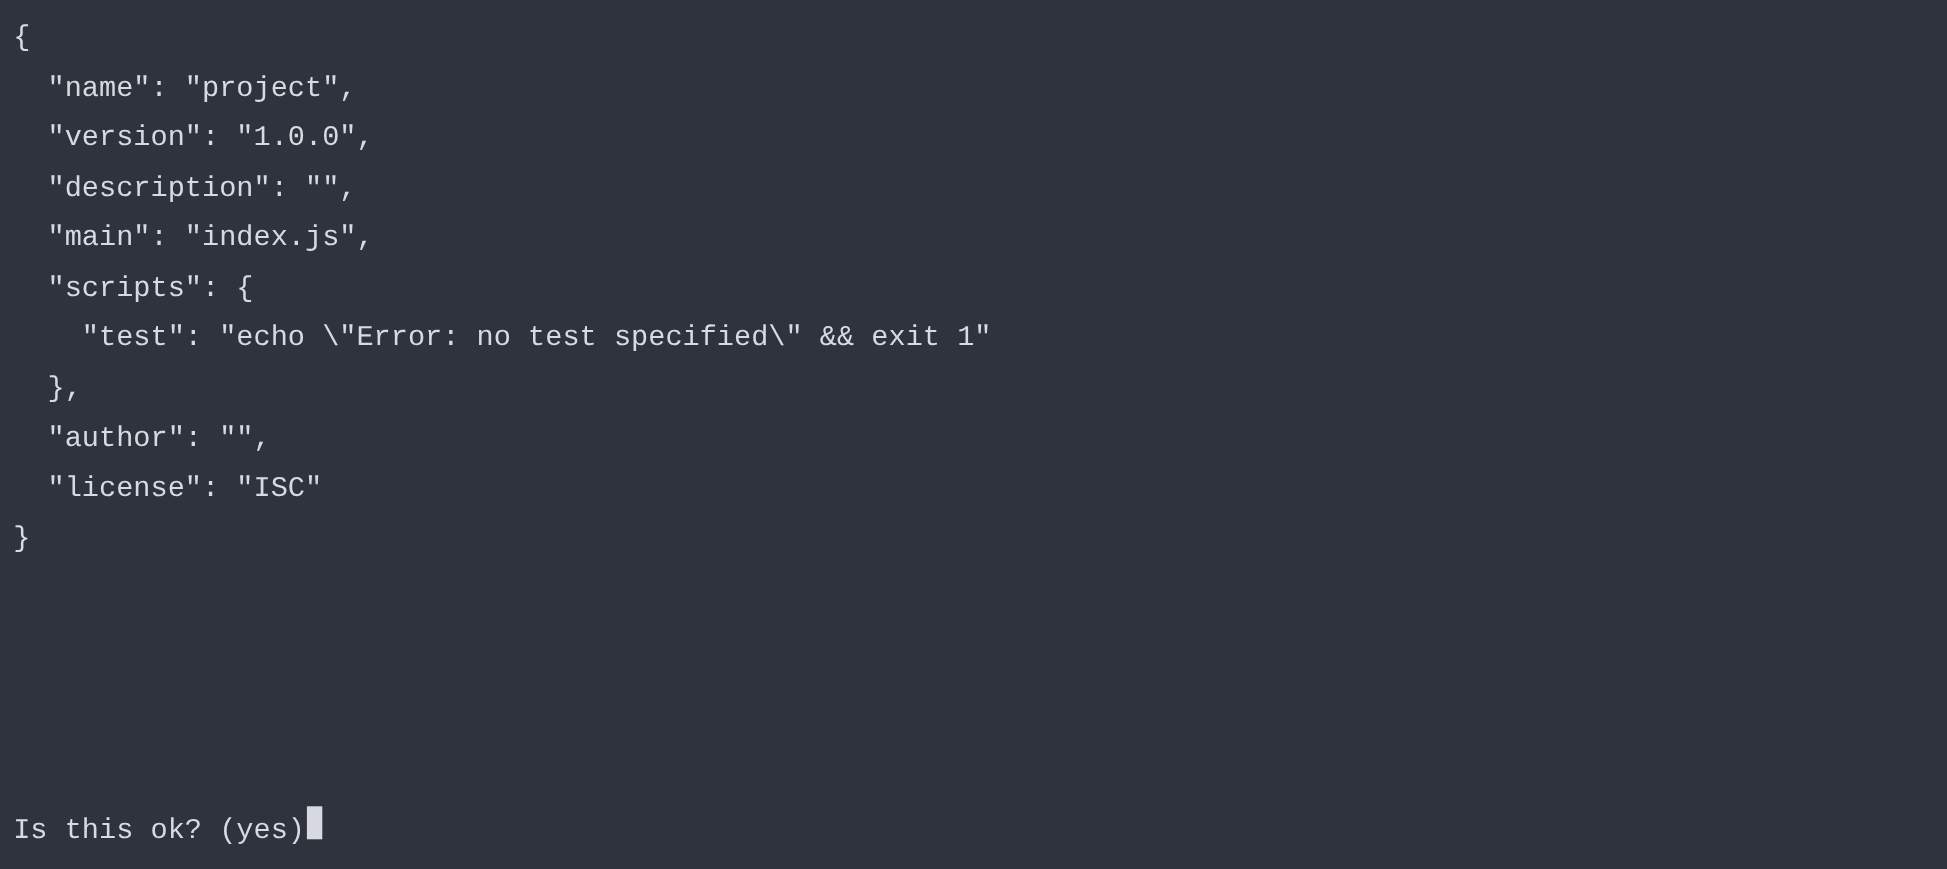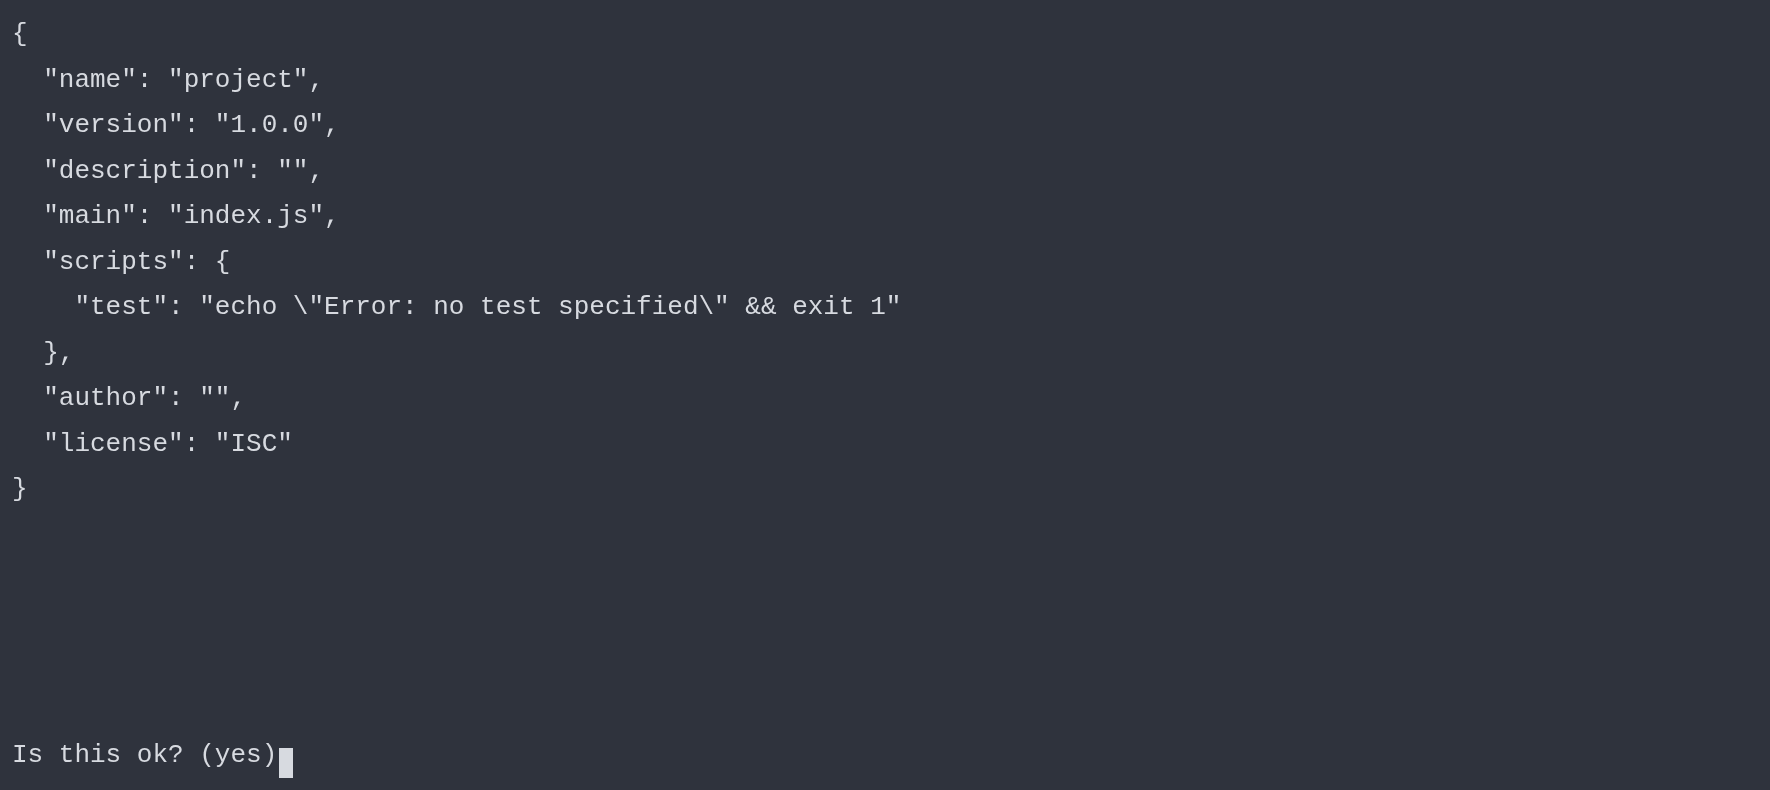--- a/index.html
+++ b/index.html
@@ -22,21 +22,21 @@
     pre {
       font-family: inherit;
       white-space: pre;
       color: #d7dae0;
     }
     .prompt-line {
       position: absolute;
       bottom: 12px;
       left: 12px;
       display: flex;
-      align-items: flex-end;
+      align-items: flex-start;
     }
     .prompt-text {
       color: #d7dae0;
     }
     .cursor {
       display: inline-block;
       width: 14px;
       height: 30px;
       background-color: #d7dae0;
       margin-left: 2px;

